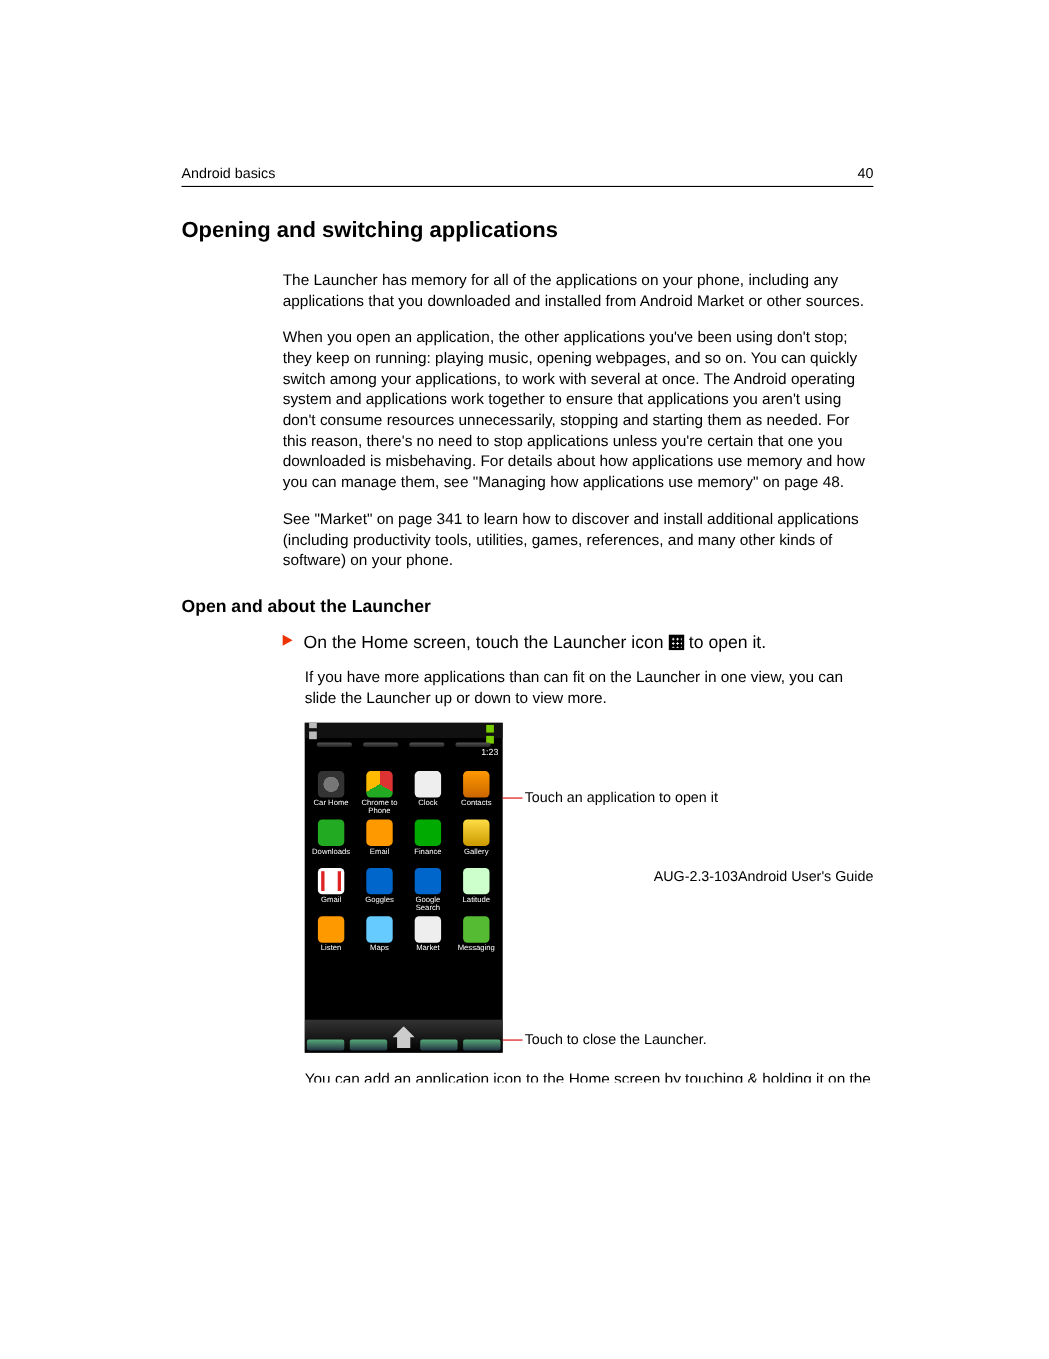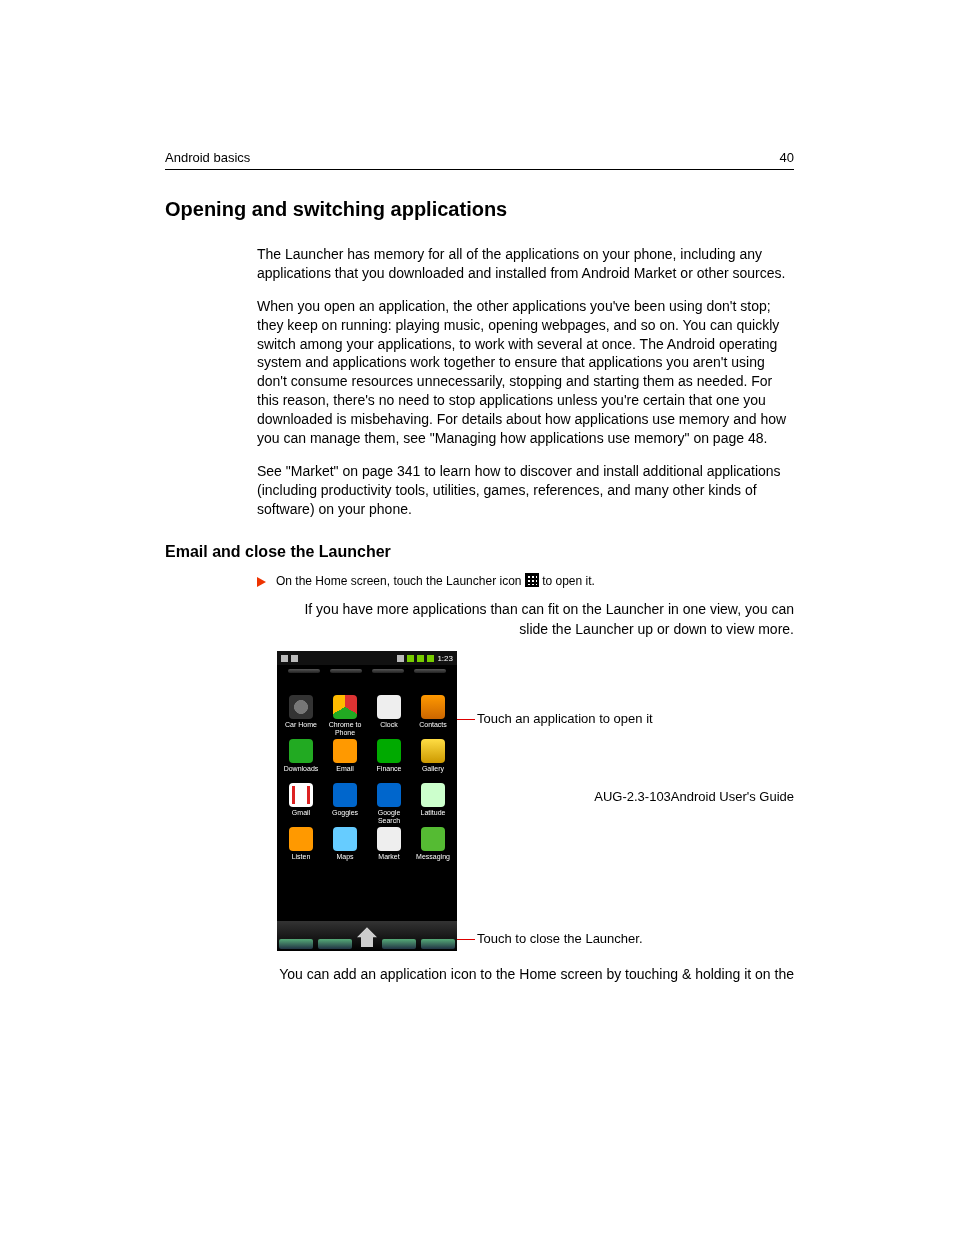--- a/index.html
+++ b/index.html
@@ -35,21 +35,21 @@
     line-height: 1.35;
   }
   .body-block p { margin: 0 0 14px 0; }
   h2 {
     font-size: 16px;
     font-weight: bold;
     margin: 24px 0 12px 0;
   }
   .bullet-row {
     margin-left: 92px;
-    font-size: 12px;
+    font-size: 16px;
     line-height: 1.45;
     display: flex;
     gap: 10px;
     margin-bottom: 10px;
   }
   .tri {
     width: 0; height: 0;
     border-top: 5px solid transparent;
     border-bottom: 5px solid transparent;
     border-left: 9px solid #e30;
@@ -66,21 +66,20 @@
   .inline-icon::after{
     content:"";
     position:absolute; inset:2px;
     background:
       radial-gradient(circle,#fff 0.8px,transparent 0.9px) 0 0/4px 4px;
   }
   .indent2 {
     margin-left: 112px;
     font-size: 14px;
     line-height: 1.4;
-    text-align: right;
   }
   .indent2 p { margin: 0 0 12px 0; }
 
   
   .figure-row {
     margin-left: 112px;
     display: flex;
     align-items: stretch;
     gap: 0;
     margin-bottom: 14px;
@@ -97,21 +96,21 @@
   }
   .statusbar {
     height: 14px;
     background: #111;
     display: flex;
     justify-content: space-between;
     align-items: center;
     padding: 0 4px;
     font-size: 8px;
   }
-  .sb-left, .sb-right { display:flex; gap:3px; align-items:center;}
+  .sb-left, .sb-right { display:flex; gap:3px; align-items:center;flex-direction:column;}
   .sb-ic { width:7px; height:7px; background:#bbb; }
   .sb-ic.green{ background:#7c0;}
   .phone .row { height:24px; display:flex; justify-content:space-around; padding:4px 6px 0 6px;}
   .dash{ width:32px; height:4px; background:linear-gradient(#555,#222); border-radius:2px;}
   .apps {
     display: grid;
     grid-template-columns: repeat(4, 1fr);
     padding: 2px 2px 0 2px;
     row-gap: 4px;
   }
@@ -194,21 +193,21 @@
   </div>
 
   <h1>Opening and switching applications</h1>
 
   <div class="body-block">
     <p>The Launcher has memory for all of the applications on your phone, including any applications that you downloaded and installed from Android Market or other sources.</p>
     <p>When you open an application, the other applications you've been using don't stop; they keep on running: playing music, opening webpages, and so on. You can quickly switch among your applications, to work with several at once. The Android operating system and applications work together to ensure that applications you aren't using don't consume resources unnecessarily, stopping and starting them as needed. For this reason, there's no need to stop applications unless you're certain that one you downloaded is misbehaving. For details about how applications use memory and how you can manage them, see "Managing how applications use memory" on page 48.</p>
     <p>See "Market" on page 341 to learn how to discover and install additional applications (including productivity tools, utilities, games, references, and many other kinds of software) on your phone.</p>
   </div>
 
-  <h2>Email and close the Launcher</h2>
+  <h2>Open and about the Launcher</h2>
 
   <div class="bullet-row">
     <div class="tri"></div>
     <div>
       <span>On the Home screen, touch the Launcher icon </span>
       <span class="inline-icon"></span>
       <span> to open it.</span>
     </div>
   </div>
 

